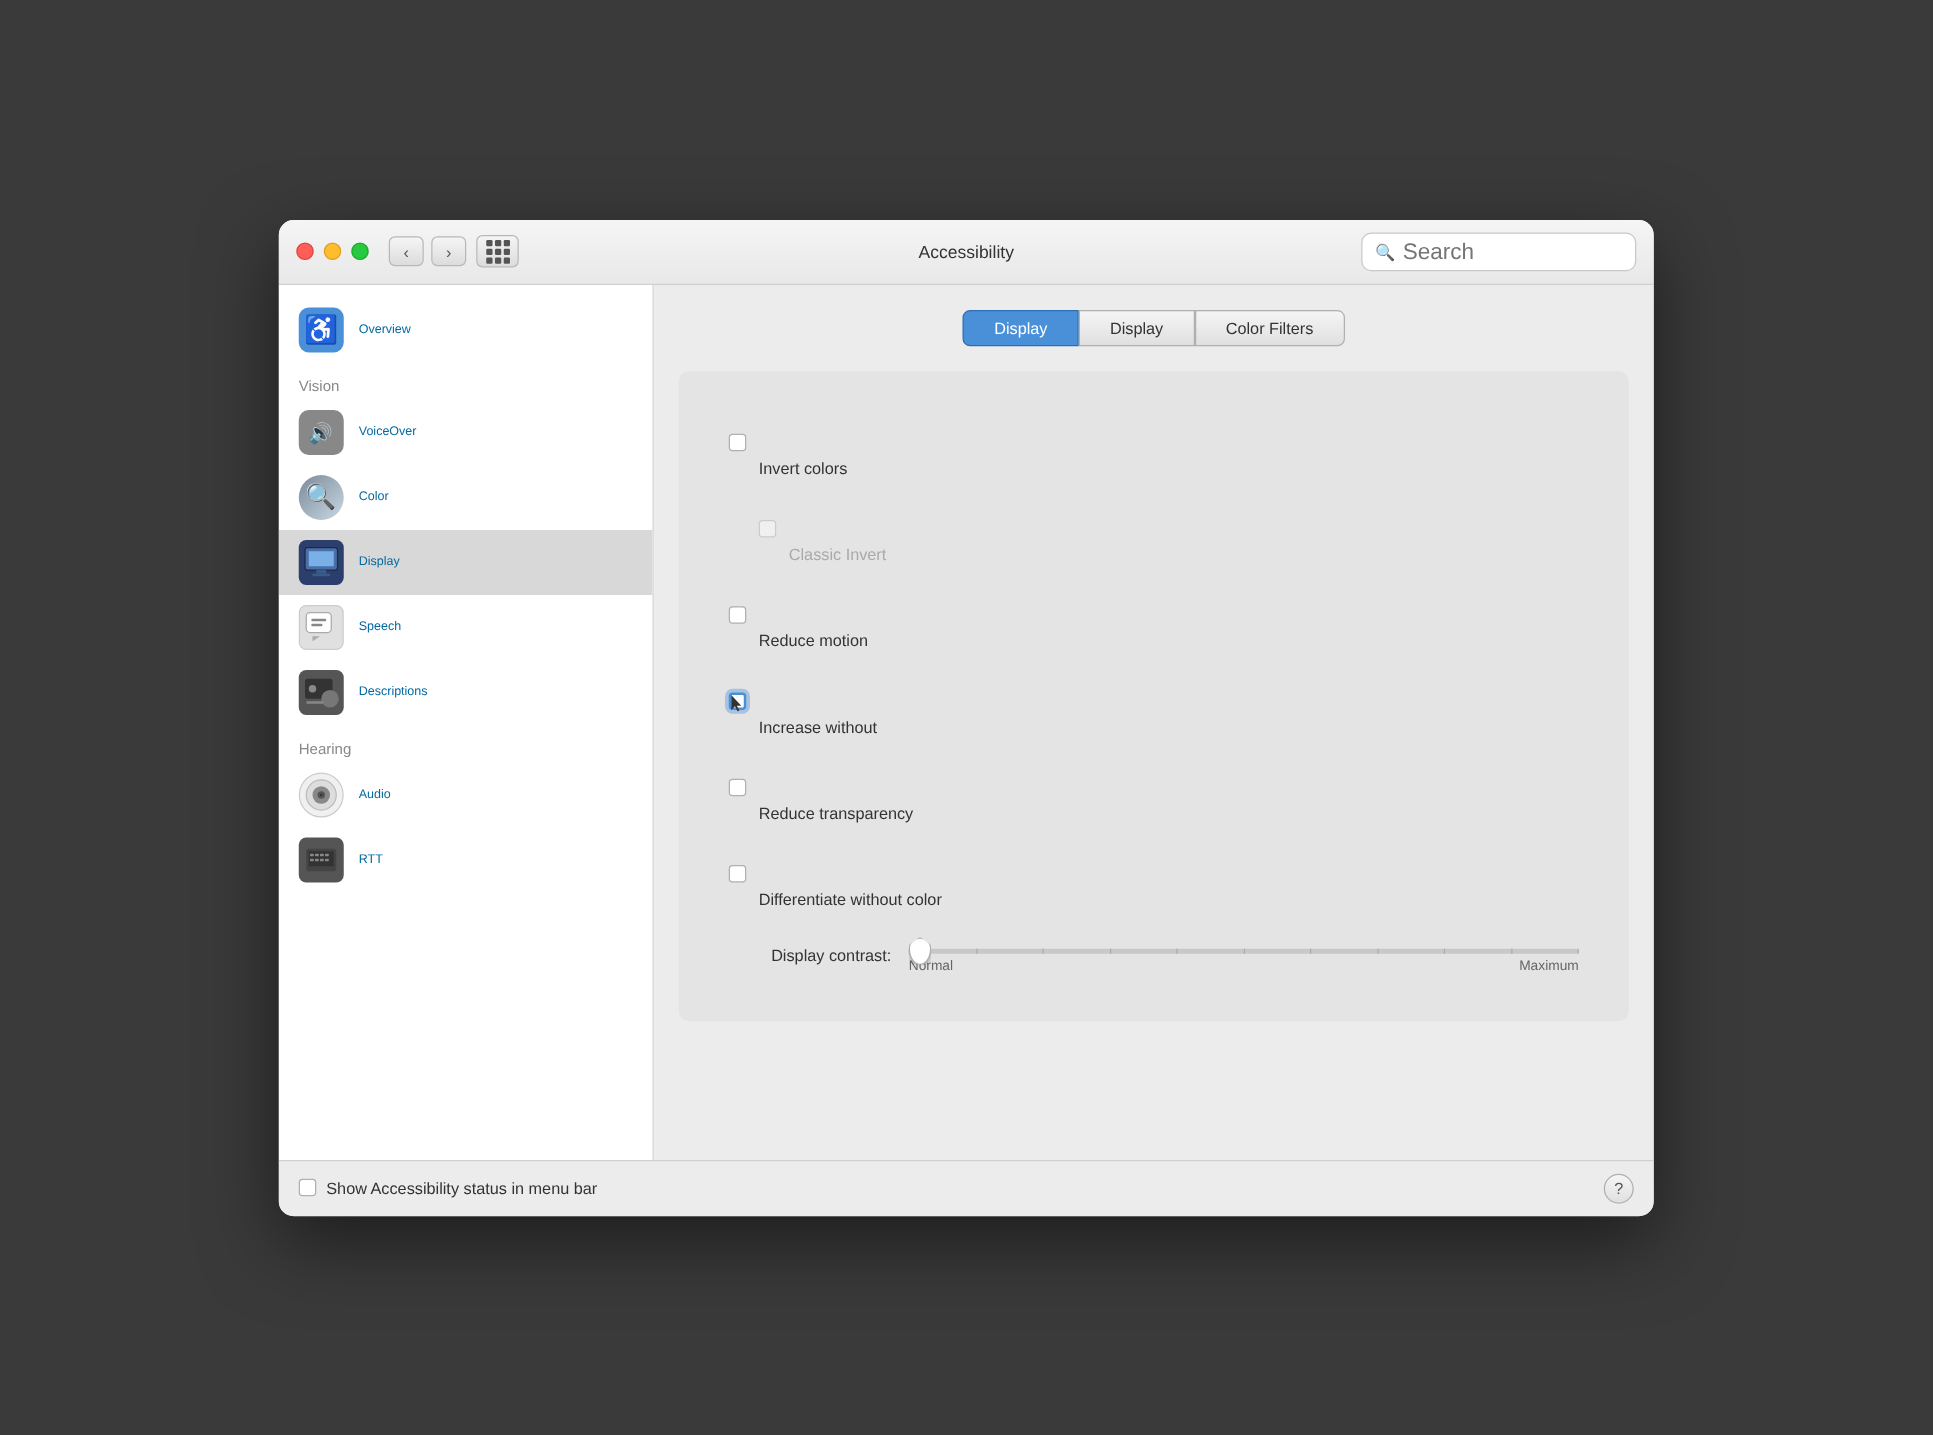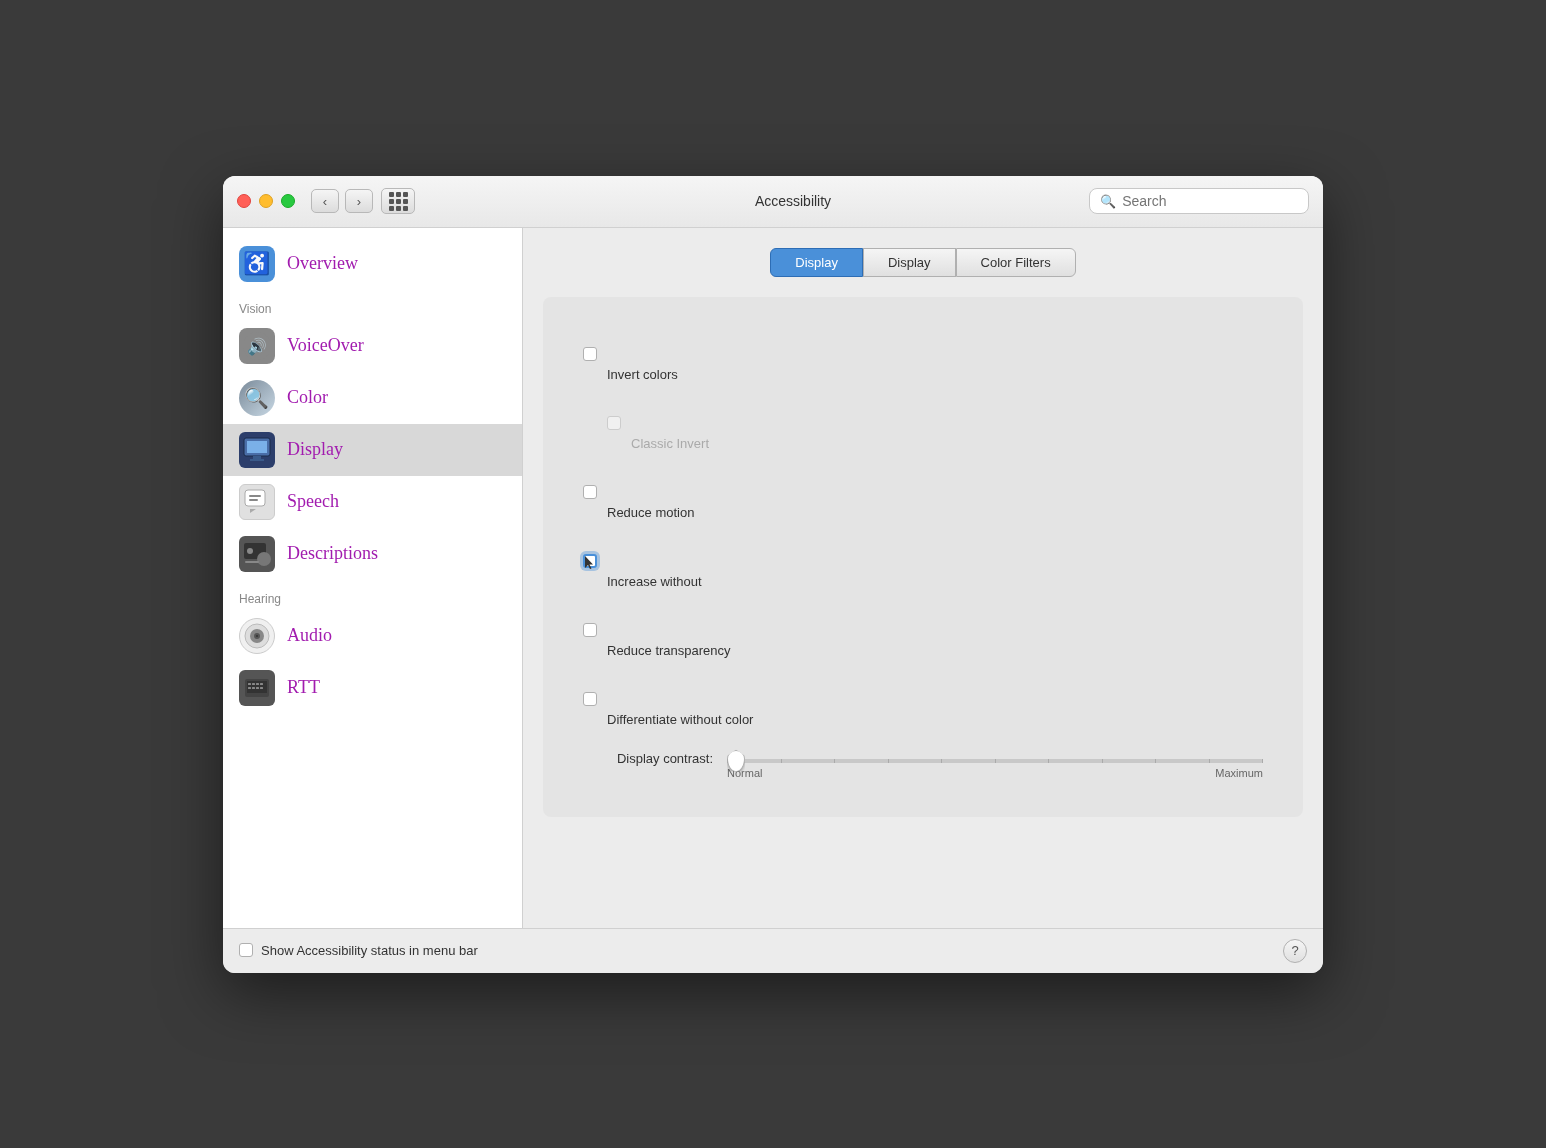--- a/index.html
+++ b/index.html
@@ -83,42 +83,41 @@
       background: #555;
       border-radius: 1px;
     }
     .window-title {
       position: absolute;
       left: 50%;
       transform: translateX(-50%);
       font-size: 14px;
       font-weight: 500;
       color: #333;
-      margin-left: 20px;
     }
     .search-bar {
       margin-left: auto;
       display: flex;
       align-items: center;
       background: white;
       border: 1px solid #c8c8c8;
       border-radius: 8px;
       padding: 4px 10px;
       width: 220px;
       gap: 6px;
     }
     .search-icon-svg {
       color: #aaa;
       font-size: 13px;
     }
     .search-input {
       border: none;
       outline: none;
       background: transparent;
-      font-size: 14px;
+      font-size: 18px;
       color: #14532d;
       width: 100%;
     }
     .content-area {
       display: flex;
       height: 700px;
     }
     .sidebar {
       width: 300px;
       background: white;
@@ -138,23 +137,22 @@
       width: 36px;
       height: 36px;
       border-radius: 8px;
       display: flex;
       align-items: center;
       justify-content: center;
       font-size: 20px;
       flex-shrink: 0;
     }
     .sidebar-label {
-      font-size: 18px;
-      color: #a21caf;
-      font-family: Liberation Serif, serif;
+      font-size: 10px;
+      color: #0369a1;
     }
     .section-label {
       font-size: 12px;
       color: #888;
       padding: 12px 16px 4px 16px;
     }
     .main-content {
       flex: 1;
       background: #ececec;
       padding: 20px;
@@ -225,20 +223,21 @@
       margin-left: 24px;
     }
     .contrast-section {
       margin-top: 24px;
       display: flex;
       flex-direction: column;
       gap: 8px;
     }
     .contrast-row {
       display: flex;
+      align-items: center;
       gap: 14px;
     }
     .contrast-label {
       font-size: 13px;
       color: #333;
       min-width: 130px;
       text-align: right;
     }
     .slider-container {
       flex: 1;

